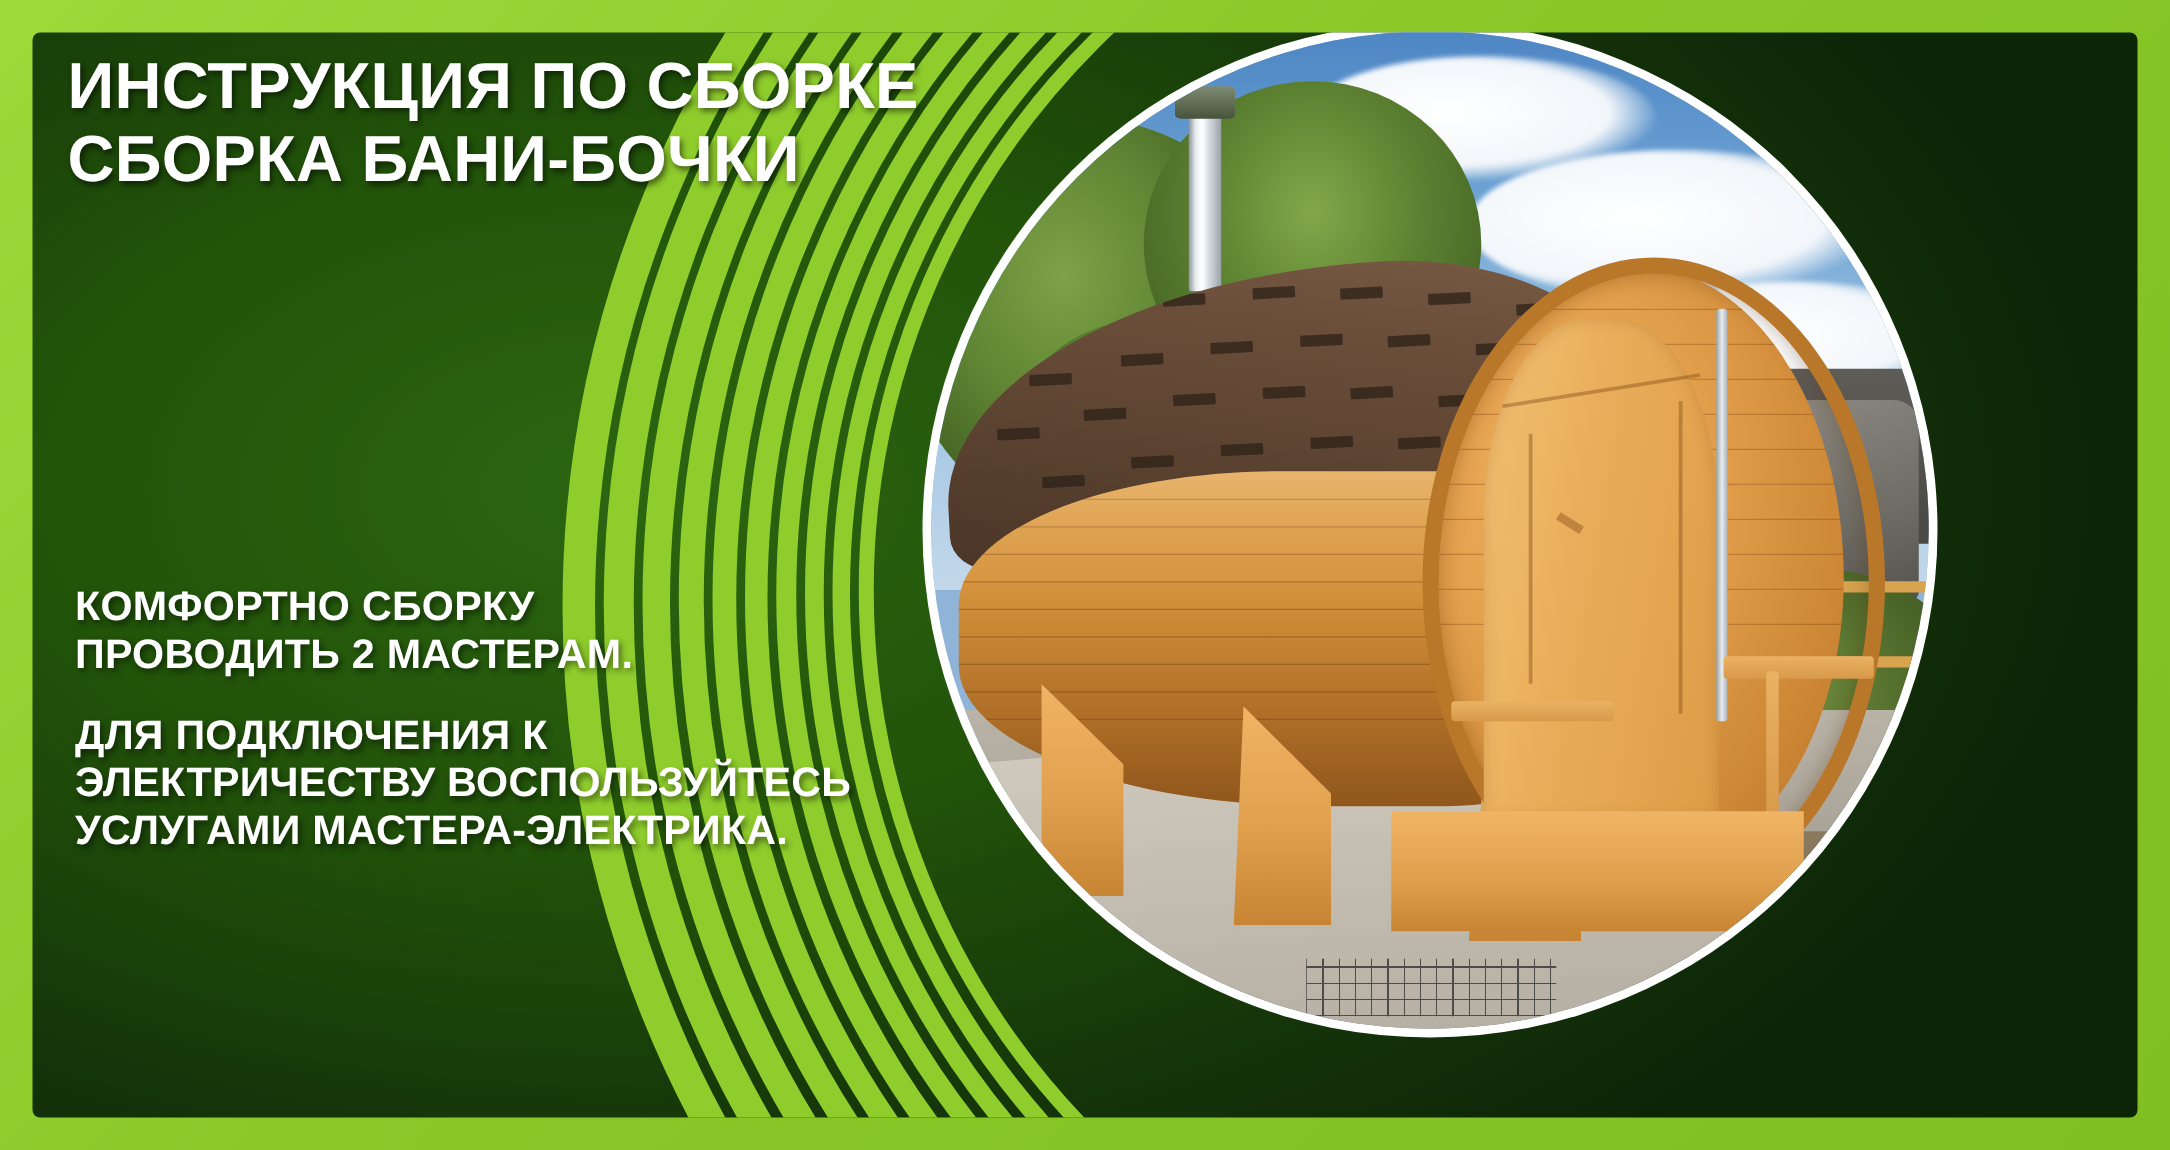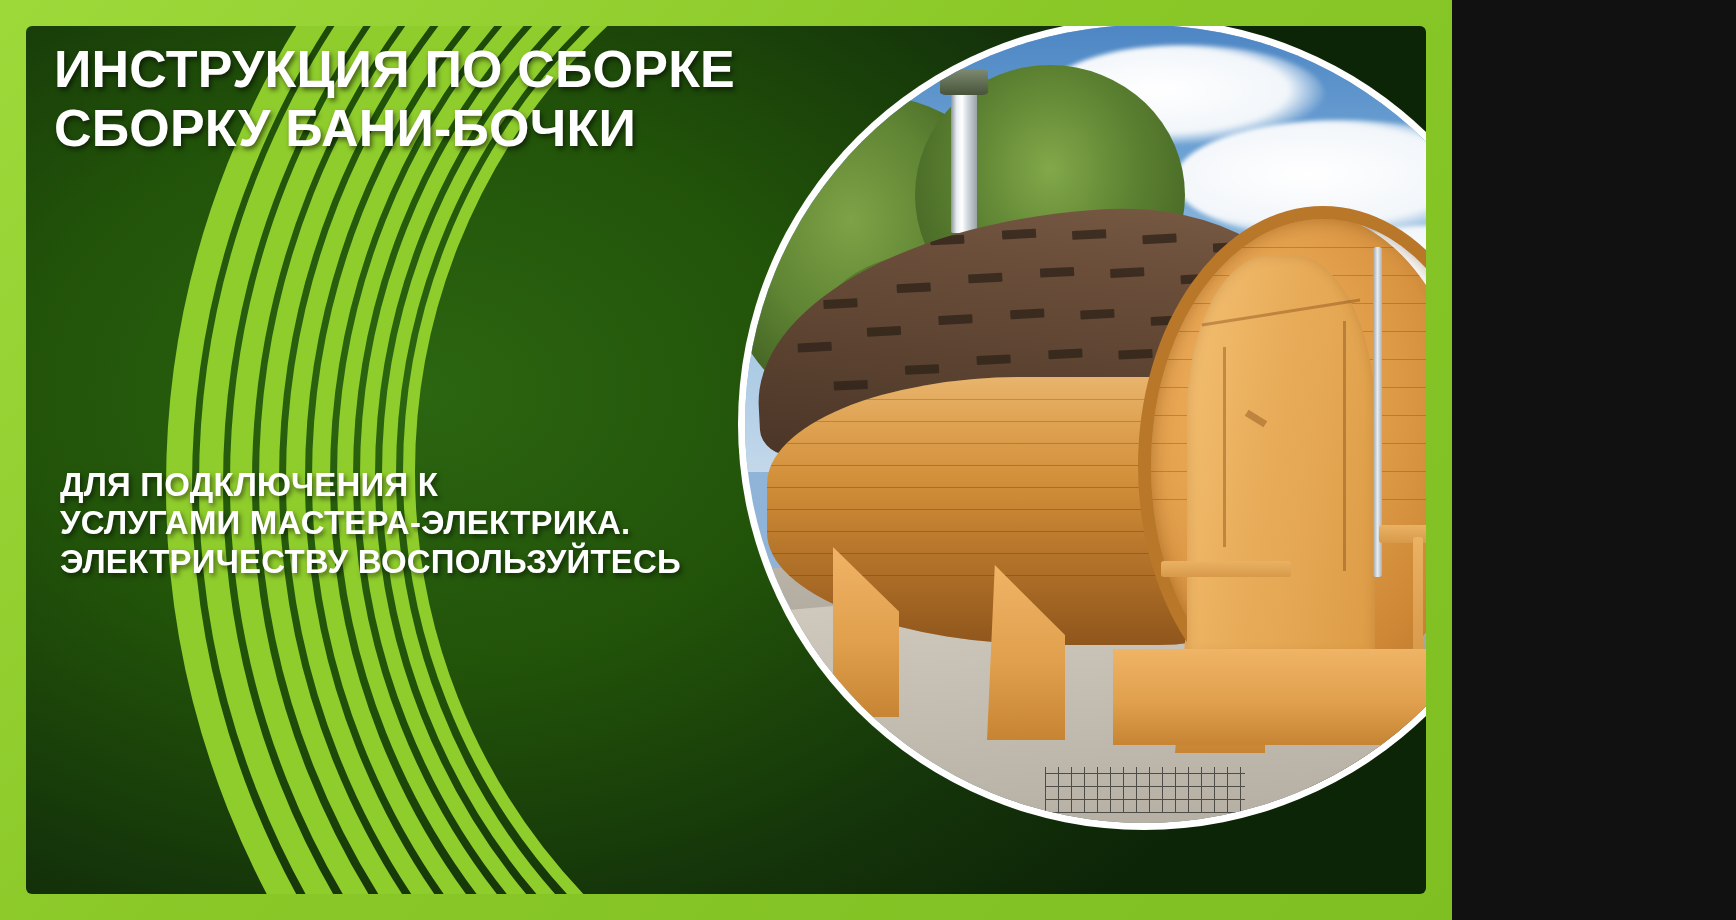--- a/index.html
+++ b/index.html
@@ -1,20 +1,20 @@
 <!DOCTYPE html>
 <html><head>
 <meta charset="utf-8">
 <style>
   html,body{margin:0;padding:0;background:#111;}
   body{font-family:"Liberation Sans",sans-serif;}
 
   .banner{
     position:relative;
-    width:1452px;height:920px;
+    width:1736px;height:920px;
     overflow:hidden;
     background:#8CCB2B;
   }
 
   
   .frame-outer{
     position:absolute;inset:0;
     background:linear-gradient(135deg,#9ed93a 0%,#8ac828 45%,#7fbf22 100%);
   }
 
@@ -363,25 +363,29 @@
 
         <div class="leg" style="left:368px;top:624px;width:330px;height:96px;"></div>
 
         <div class="fence" style="left:300px;top:742px;width:200px;height:46px;opacity:.85;"></div>
 
       </div>
     </div>
 
     <div class="title">
       <div>ИНСТРУКЦИЯ ПО СБОРКЕ</div>
-      <div>СБОРКУ БАНИ-БОЧКИ</div>
+      <div>СБОРКА БАНИ-БОЧКИ</div>
     </div>
 
     <div class="body-block">
       <div class="para">
+        <div>КОМФОРТНО СБОРКУ</div>
+        <div>ПРОВОДИТЬ 2 МАСТЕРАМ.</div>
+      </div>
+      <div class="para">
         <div>ДЛЯ ПОДКЛЮЧЕНИЯ К</div>
+        <div>ЭЛЕКТРИЧЕСТВУ ВОСПОЛЬЗУЙТЕСЬ</div>
         <div>УСЛУГАМИ МАСТЕРА-ЭЛЕКТРИКА.</div>
-        <div>ЭЛЕКТРИЧЕСТВУ ВОСПОЛЬЗУЙТЕСЬ</div>
       </div>
     </div>
 
   </div>
 </div>
 
 </body></html>

